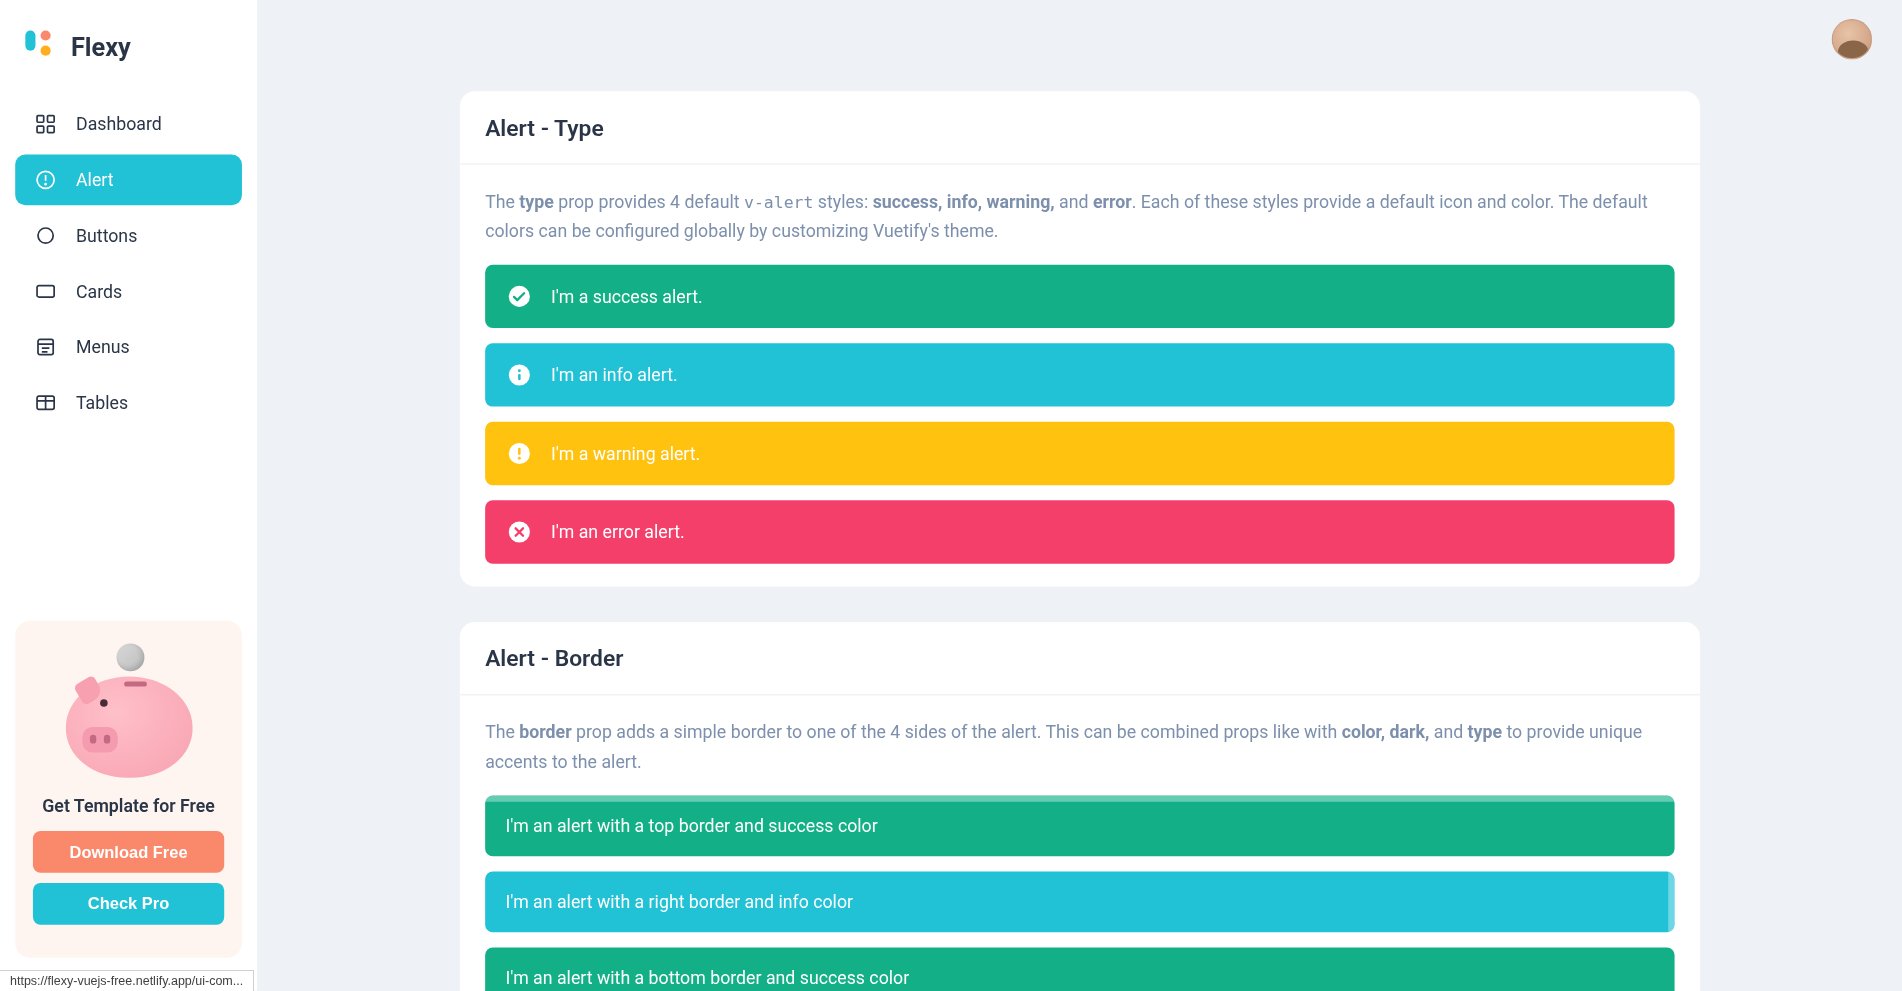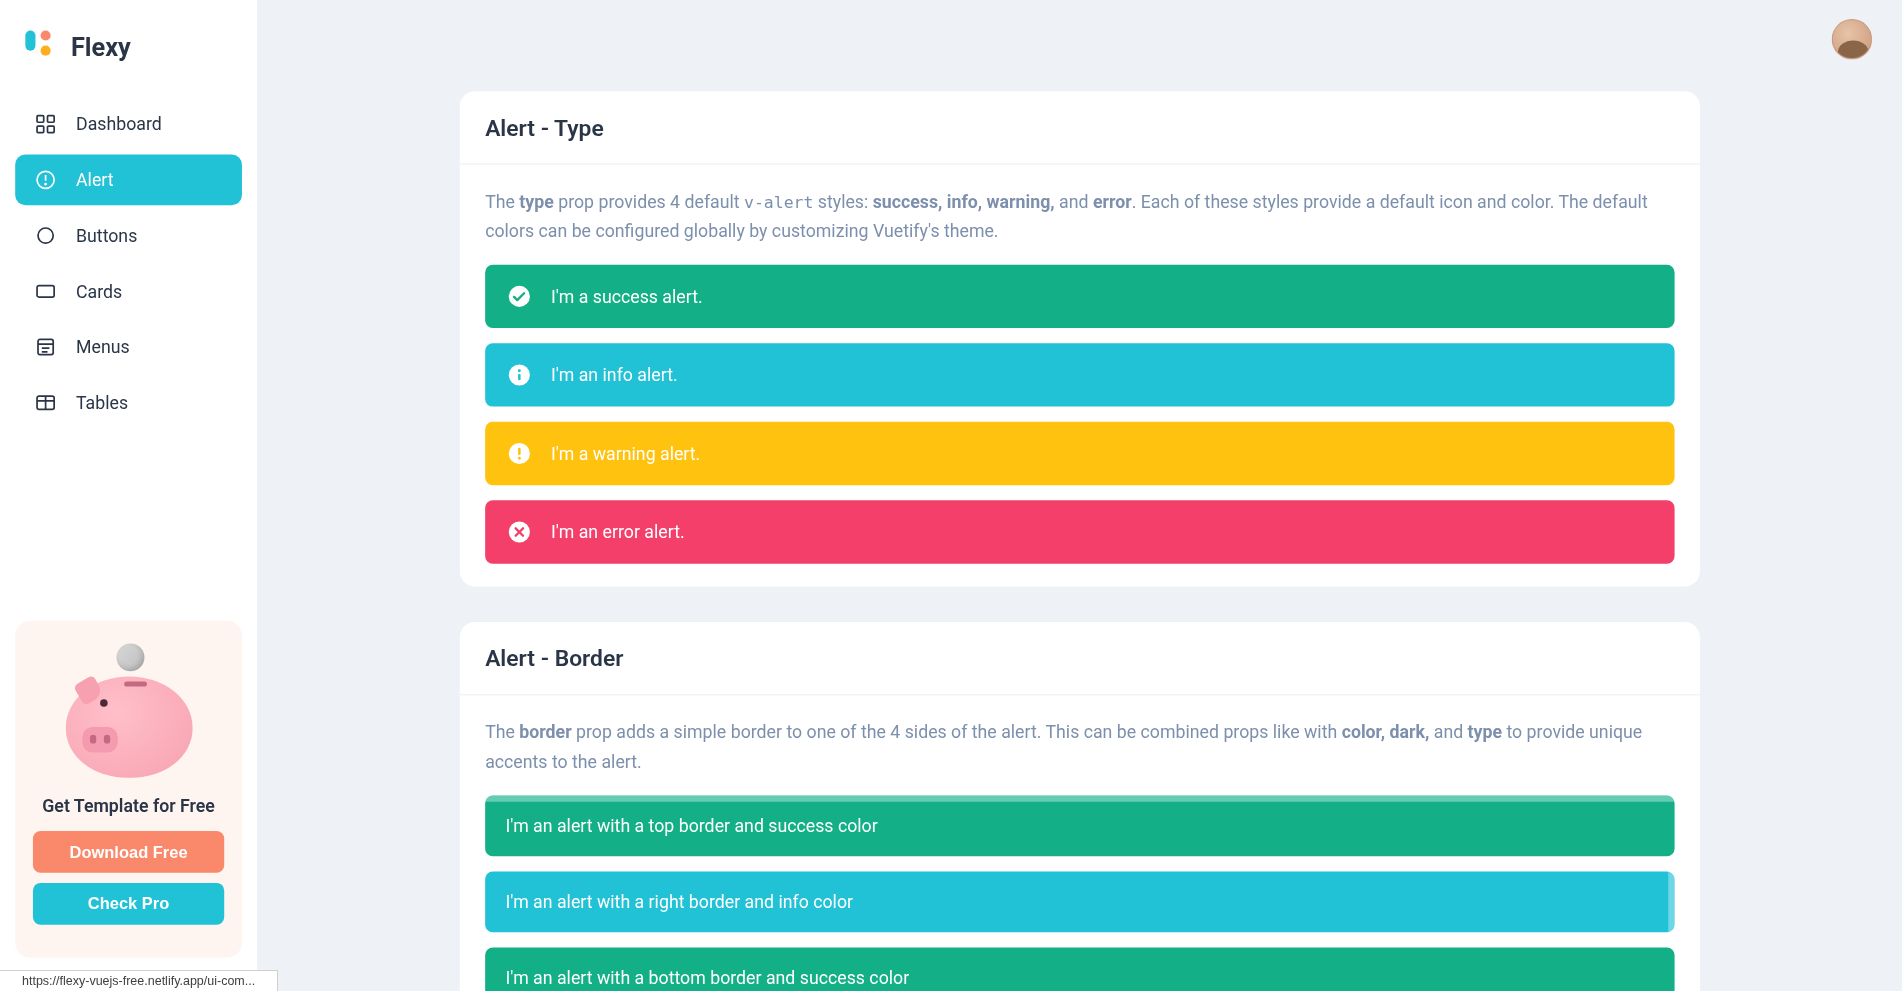--- a/index.html
+++ b/index.html
@@ -264,21 +264,21 @@
   background: rgba(255,255,255,0.35);
   border-radius: 0 6px 6px 0;
 }
 .status-bar {
   position: fixed;
   left: 0; bottom: 0;
   background: #fff;
   border: 1px solid #d0d0d0;
   border-left: none;
   border-bottom: none;
-  padding: 3px 22px;
+  padding: 3px 10px;
   font-size: 12.5px;
   color: #404040;
   font-family: Arial, sans-serif;
 }
 </style>
 </head>
 <body>
 
 <div class="scale-wrap">
 

